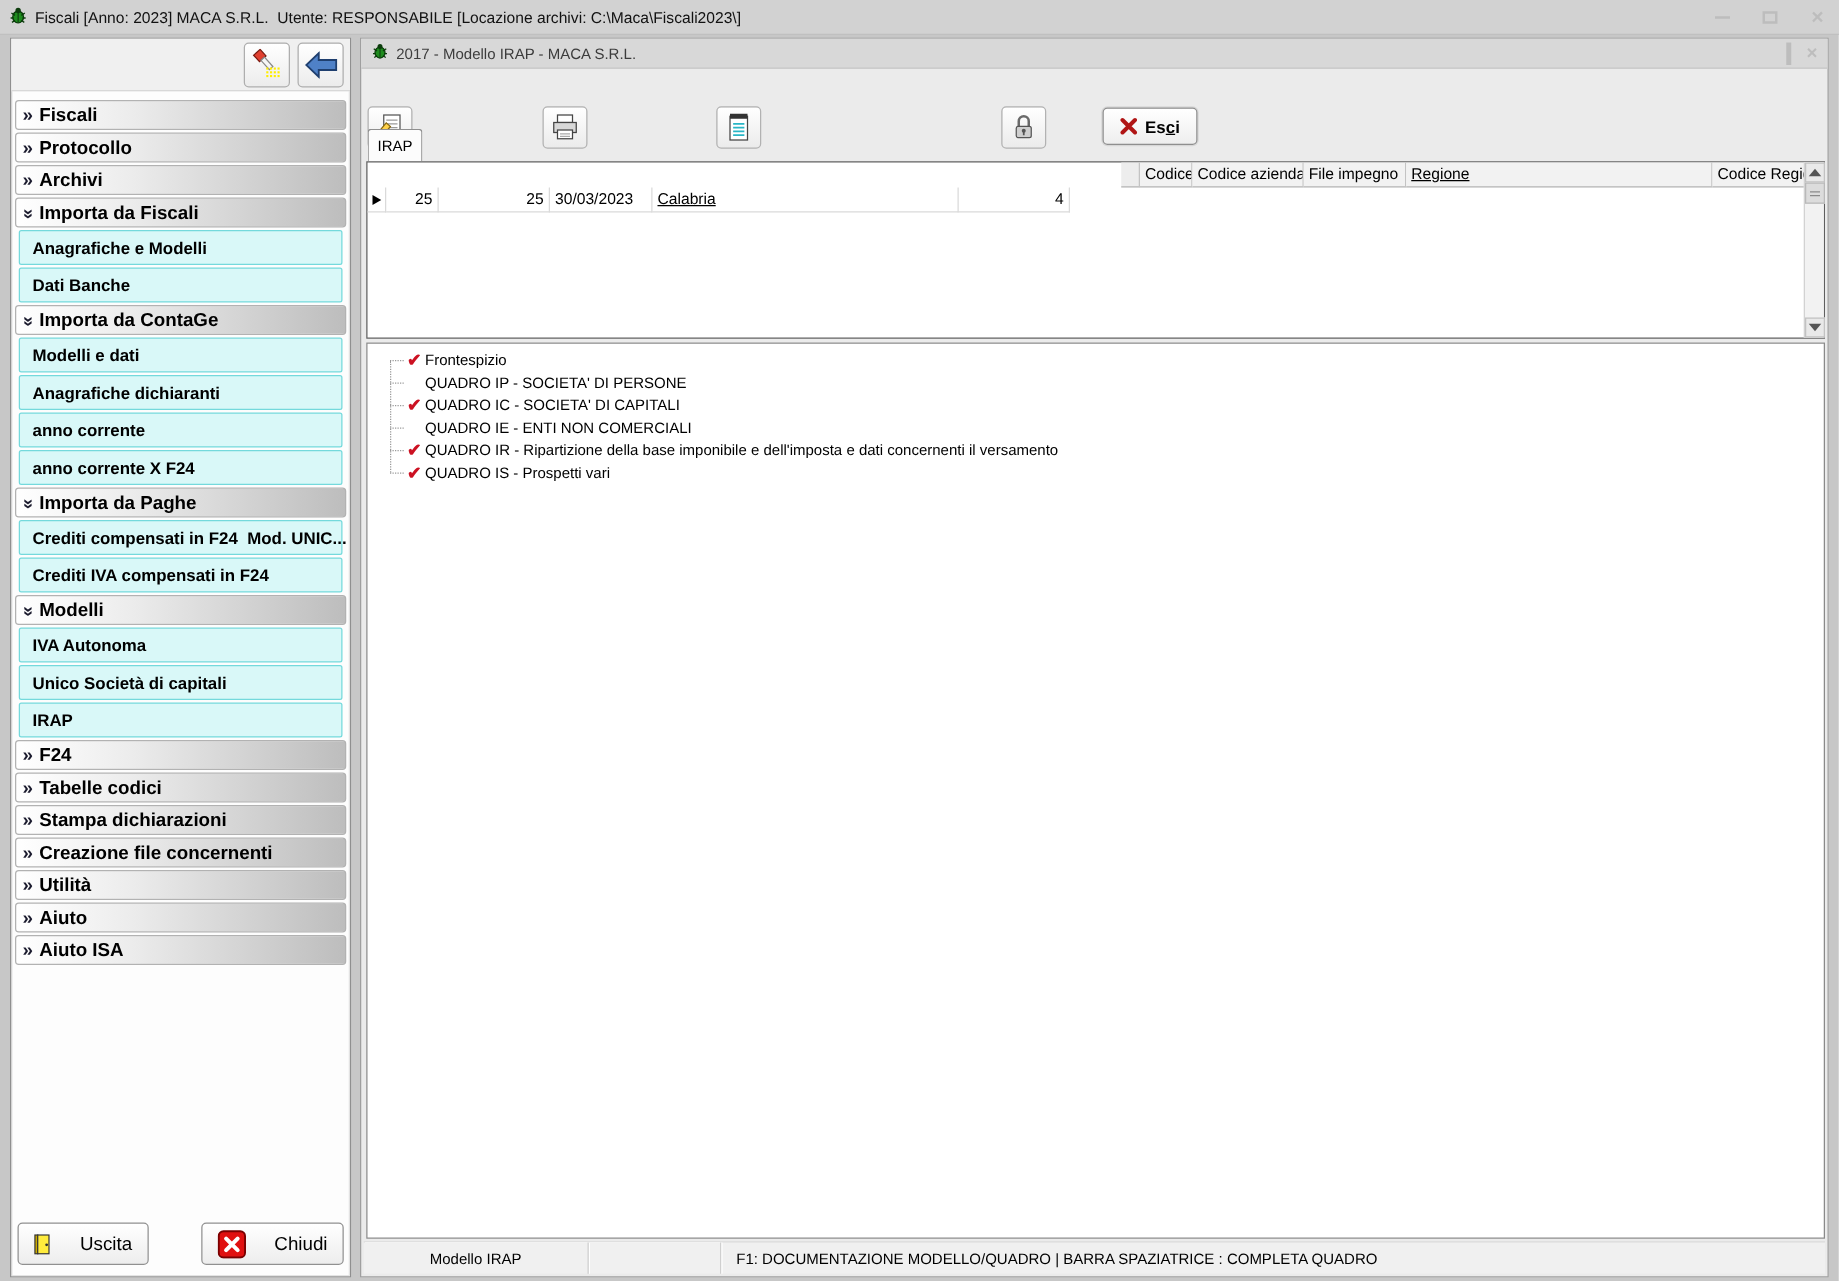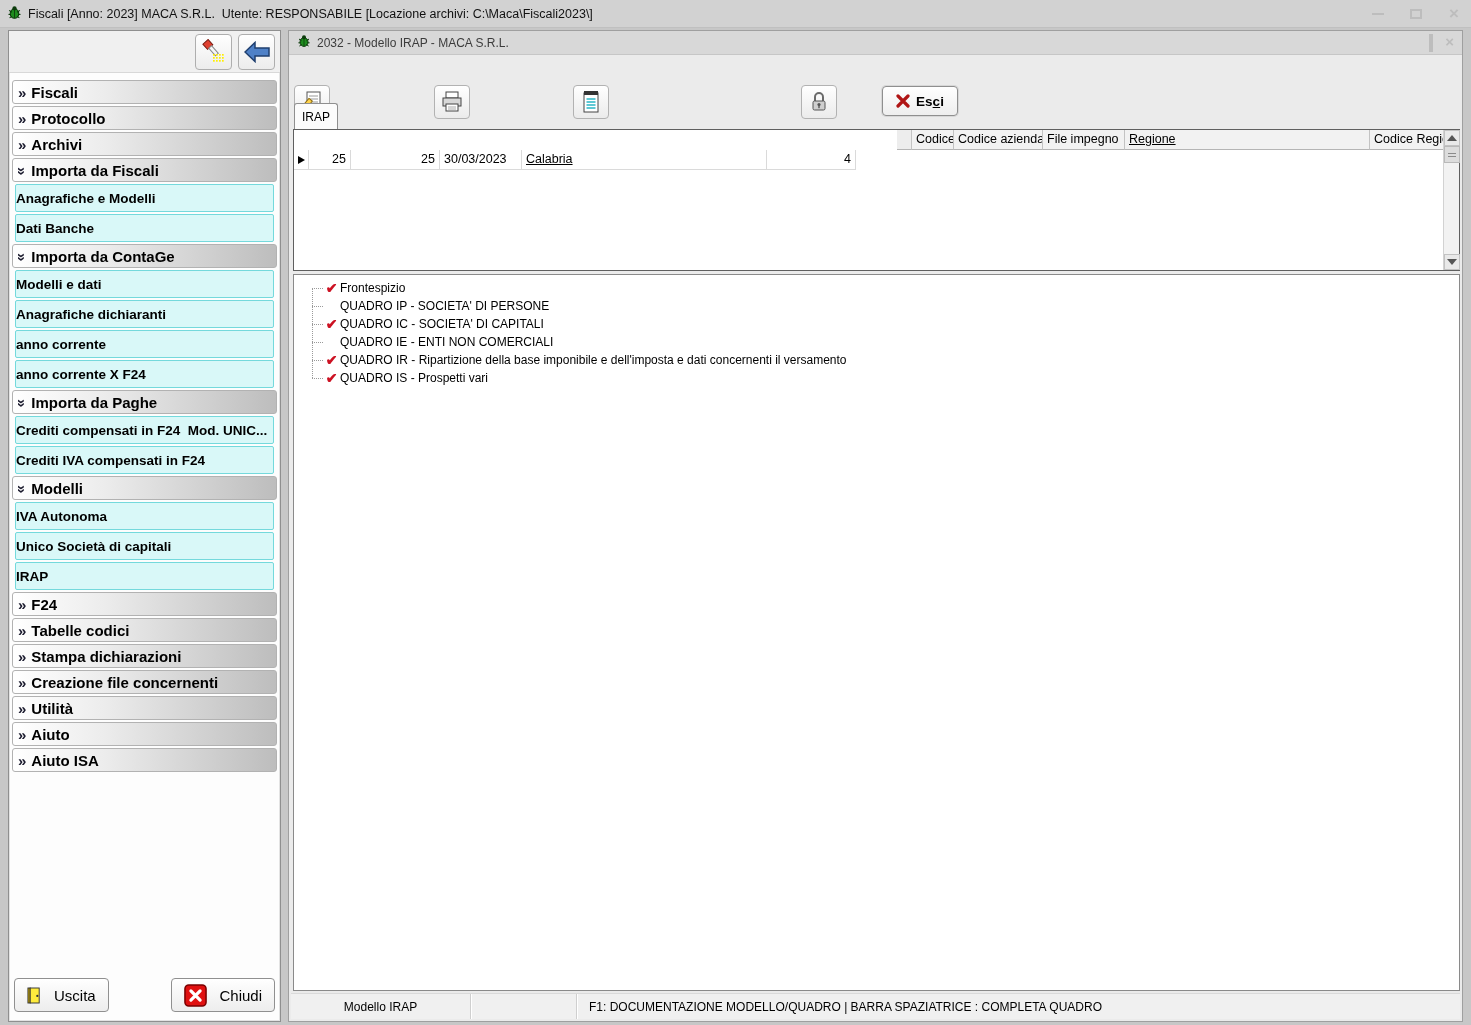--- a/index.html
+++ b/index.html
@@ -54,32 +54,33 @@
   }
   .menu-row.header .menu-label{ font-weight:bold; font-size:15px; }
   .chevron{
     font-weight:bold; font-size:15px; color:#1b1b2e; line-height:1;
     display:inline-block; transform-origin:50% 55%;
   }
   .menu-row.expanded .chevron{ transform:rotate(90deg); }
   .menu-row.item{
     height:28px; margin-left:3px; margin-right:3px;
     background:#d9f8f8; border:1px solid #74d9dc; border-radius:2px;
+    padding-left:10px;
   }
   .menu-row.item .menu-label{ font-weight:bold; font-size:13.5px; }
   .menu-label{ white-space:pre; }
 
   .sidebar-footer{
     position:absolute; left:5px; right:5px; bottom:9px;
     display:flex; justify-content:space-between;
   }
   .footer-btn{
     height:34px; background:linear-gradient(#ffffff,#ededed);
     border:1px solid #909090; border-radius:4px;
-    display:flex; align-items:center; gap:12px; padding:0 12px;
+    display:flex; align-items:center; gap:22px; padding:0 12px;
     font-size:15px;
   }
 
   
   .child-window{
     position:absolute; left:288px; top:30px; width:1175px; height:992px;
     background:#ebebeb; border:1px solid #9f9f9f;
   }
   .child-titlebar{
     height:24px; background:#d8d8d8; border-bottom:1px solid #c6c6c6;
@@ -418,21 +419,21 @@
           <circle cx="7" cy="3.2" r="2" fill="#0c3c0c"></circle>
           <line x1="7" y1="4" x2="7" y2="12" stroke="#0a3a0a" stroke-width="0.8"></line>
           <line x1="2" y1="5" x2="4.6" y2="6.8" stroke="#0a3a0a"></line>
           <line x1="12" y1="5" x2="9.4" y2="6.8" stroke="#0a3a0a"></line>
           <line x1="1.4" y1="8.8" x2="3.6" y2="8.8" stroke="#0a3a0a"></line>
           <line x1="12.6" y1="8.8" x2="10.4" y2="8.8" stroke="#0a3a0a"></line>
           <line x1="2.4" y1="12" x2="4.6" y2="10.6" stroke="#0a3a0a"></line>
           <line x1="11.6" y1="12" x2="9.4" y2="10.6" stroke="#0a3a0a"></line>
         </svg>
     </span>
-    <span>2032 - Modello IRAP - MACA S.R.L.</span>
+    <span>2017 - Modello IRAP - MACA S.R.L.</span>
     <span class="child-controls">
       <span><span class="cc-max"></span></span>
       <span><span class="cc-close">×</span></span>
     </span>
   </div>
 
   <div class="toolbar">
     <div class="tb-btn" style="left:5px">
       <svg width="24" height="24" viewBox="0 0 24 24">
         <rect x="7" y="2" width="13" height="17" fill="#fff" stroke="#555"></rect>

